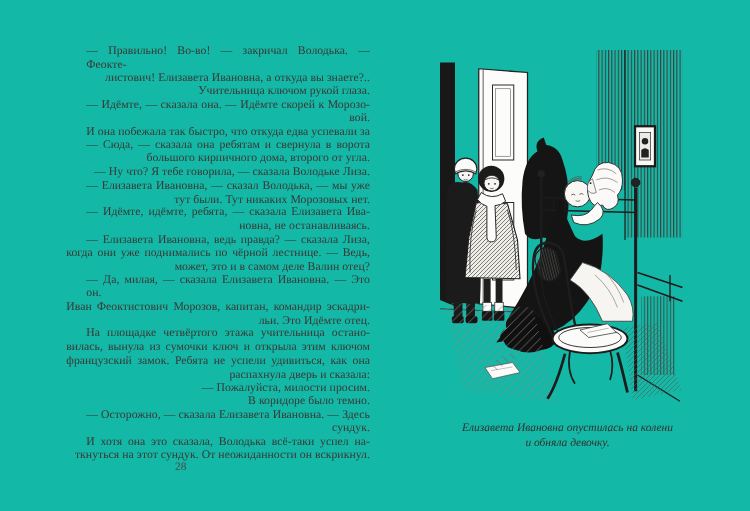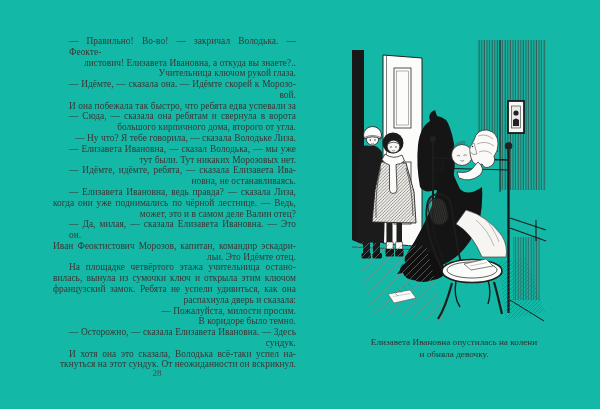--- a/index.html
+++ b/index.html
@@ -9,42 +9,42 @@
     font-family:"Liberation Serif","DejaVu Serif",serif;
   }
   .textblock{
     position:absolute;left:53px;top:36px;width:243px;
     font-size:9.35px;line-height:10.78px;letter-spacing:0.05px;
   }
   .line{text-align:right;}
   .line.indent{padding-left:16px;}
   .line.just{text-align:justify;text-align-last:justify;}
   .folio{
-    position:absolute;left:140px;top:368px;width:34px;text-align:center;
+    position:absolute;left:140px;top:368px;width:34px;
     font-size:9px;color:#4a4745;
   }
   .caption{
     position:absolute;left:346px;top:337px;width:216px;text-align:center;
-    font-size:9.2px;line-height:11.6px;color:#33302e;
+    font-style:italic;font-size:9.2px;line-height:11.6px;color:#33302e;
   }
   .illu{position:absolute;left:348px;top:40px;width:200px;height:285px;}
 </style>
 </head>
 <body style="background: rgb(250, 250, 249);">
 
 <div class="stage" style="background: #14b8a6; color: rgb(58, 55, 53);">
 
   <div>
     <div class="textblock">
         <div class="line indent just">— Правильно! Во-во! — закричал Володька. — Феокте-</div>
         <div class="line">листович! Елизавета Ивановна, а откуда вы знаете?..</div>
         <div class="line indent">Учительница ключом рукой глаза.</div>
         <div class="line indent just">— Идёмте, — сказала она. — Идёмте скорей к Морозо-</div>
         <div class="line">вой.</div>
-        <div class="line indent just">И она побежала так быстро, что ребята едва успевали за</div>
+        <div class="line indent just">И она побежала так быстро, что откуда едва успевали за</div>
         <div class="line indent just">— Сюда, — сказала она ребятам и свернула в ворота</div>
         <div class="line">большого кирпичного дома, второго от угла.</div>
         <div class="line indent">— Ну что? Я тебе говорила, — сказала Володьке Лиза.</div>
         <div class="line indent just">— Елизавета Ивановна, — сказал Володька, — мы уже</div>
         <div class="line">тут были. Тут никаких Морозовых нет.</div>
         <div class="line indent just">— Идёмте, идёмте, ребята, — сказала Елизавета Ива-</div>
         <div class="line">новна, не останавливаясь.</div>
         <div class="line indent just">— Елизавета Ивановна, ведь правда? — сказала Лиза,</div>
         <div class="line just">когда они уже поднимались по чёрной лестнице. — Ведь,</div>
         <div class="line">может, это и в самом деле Валин отец?</div>

